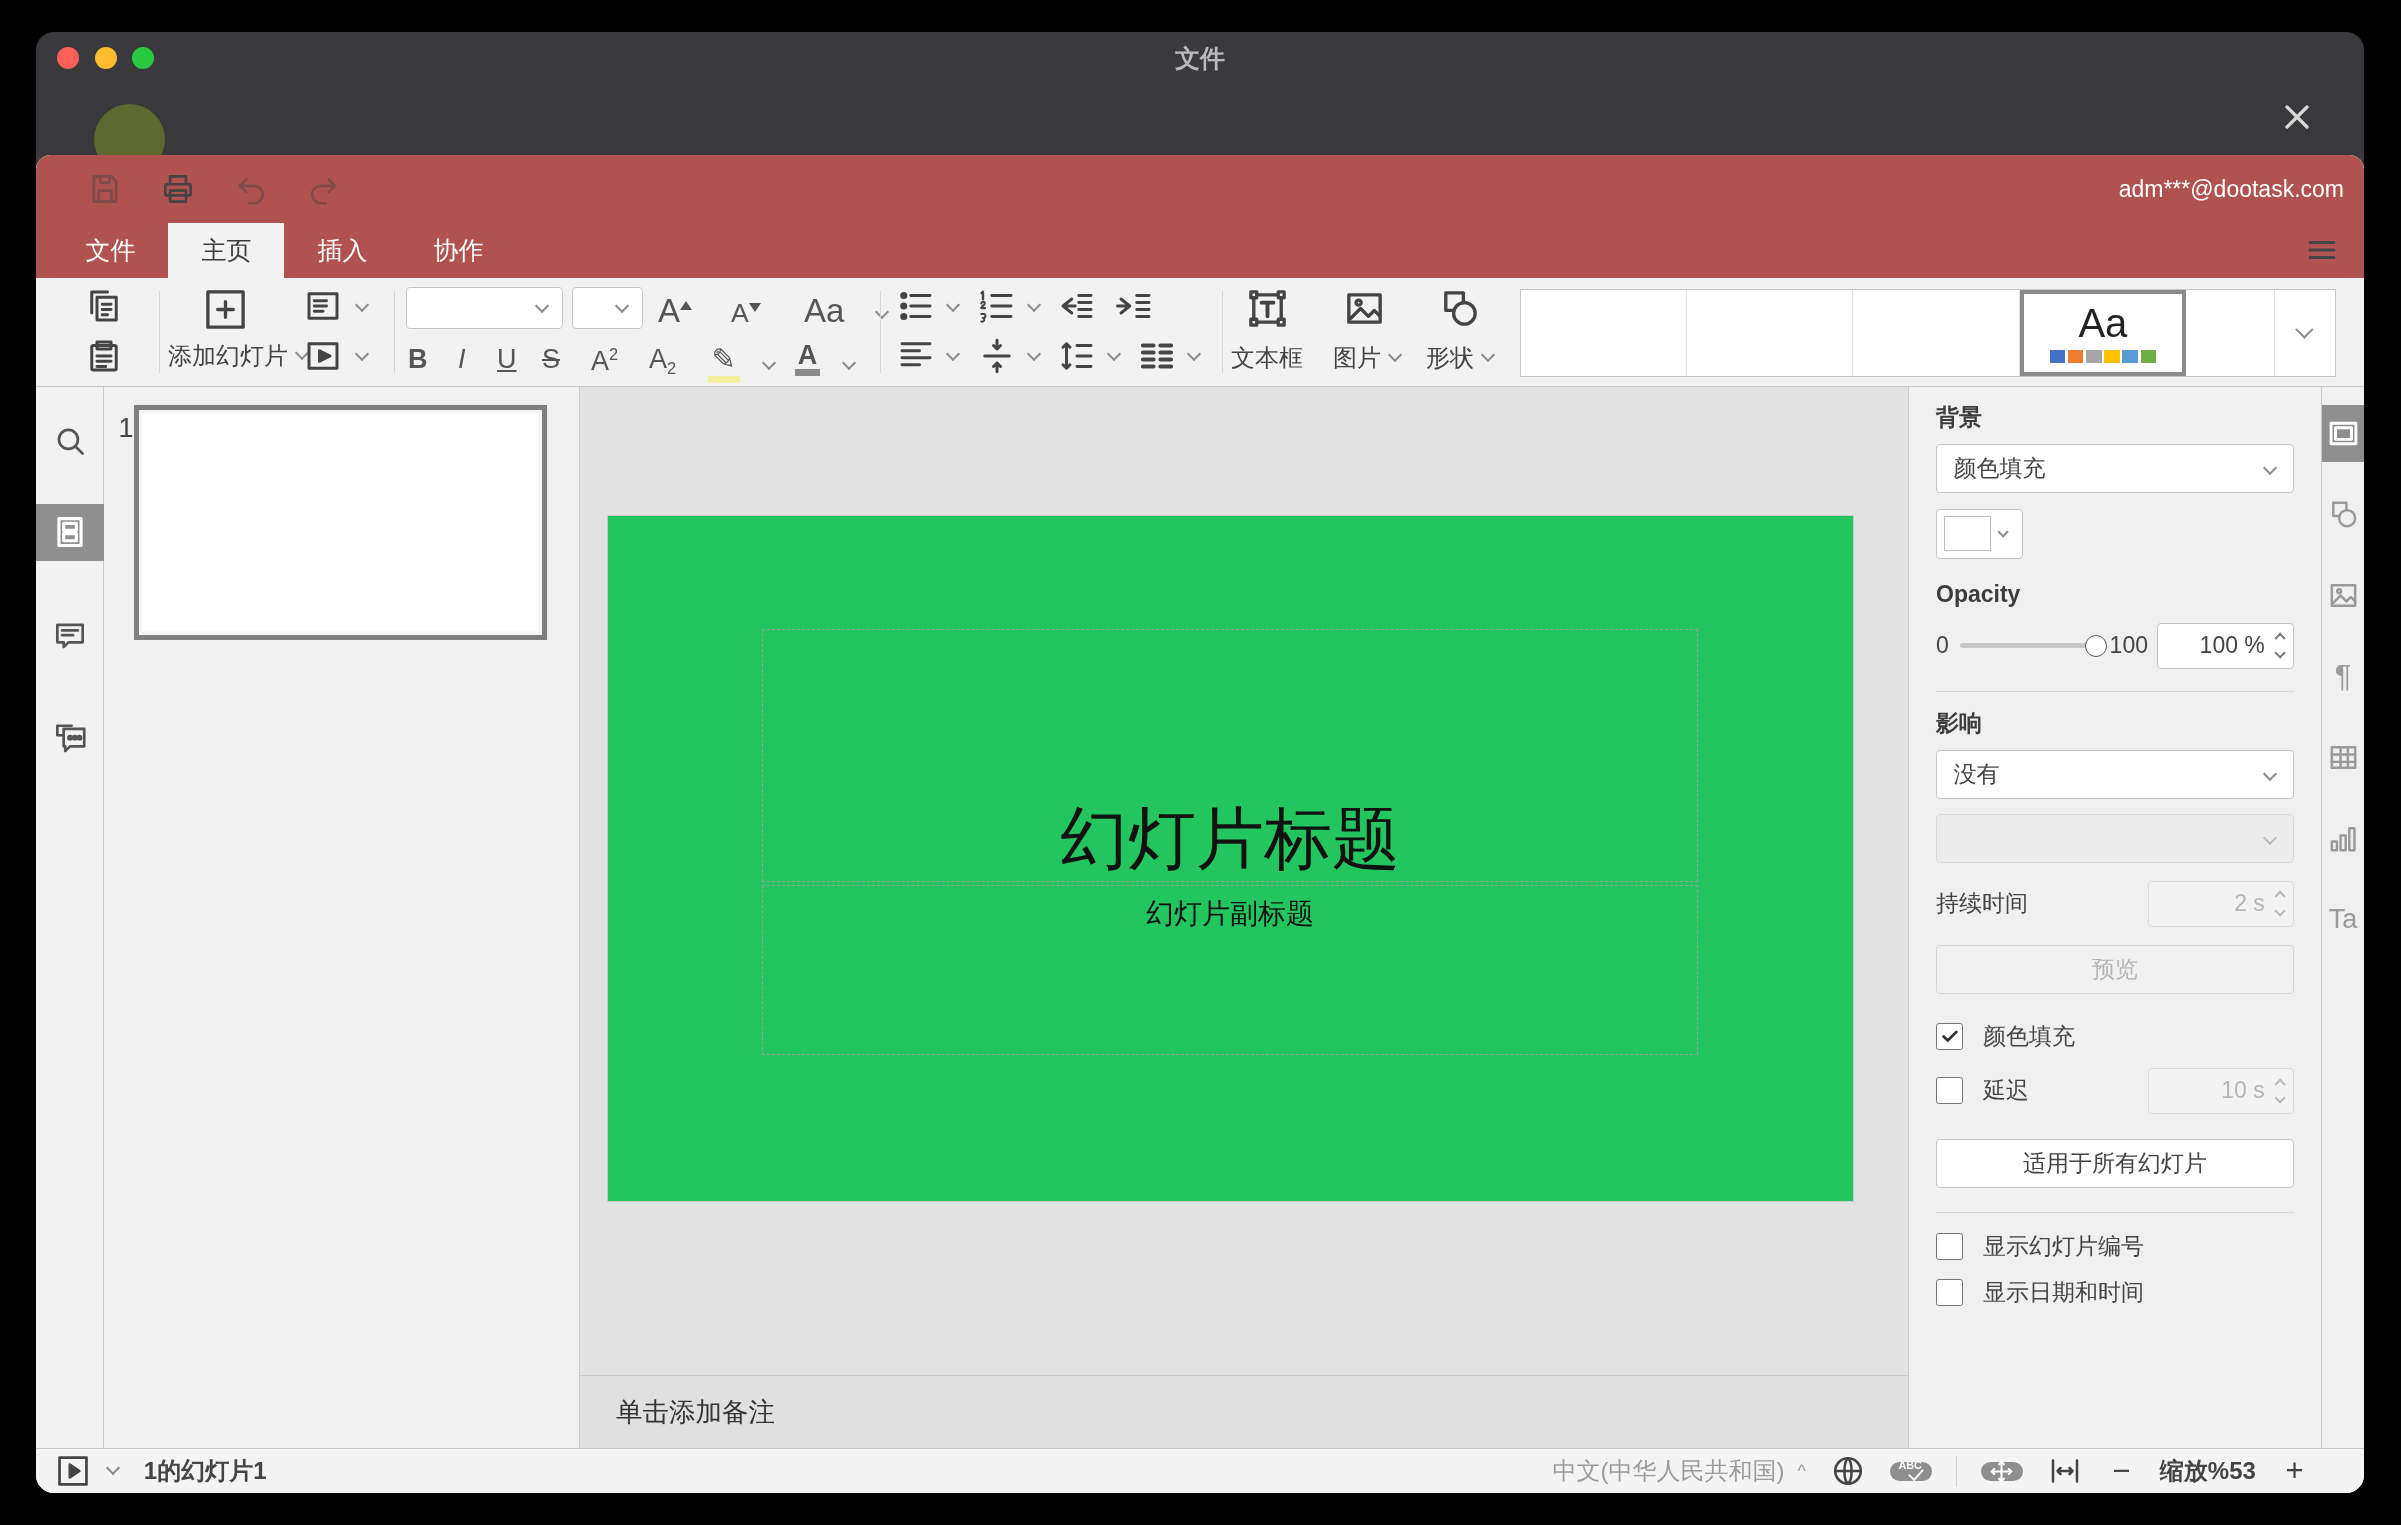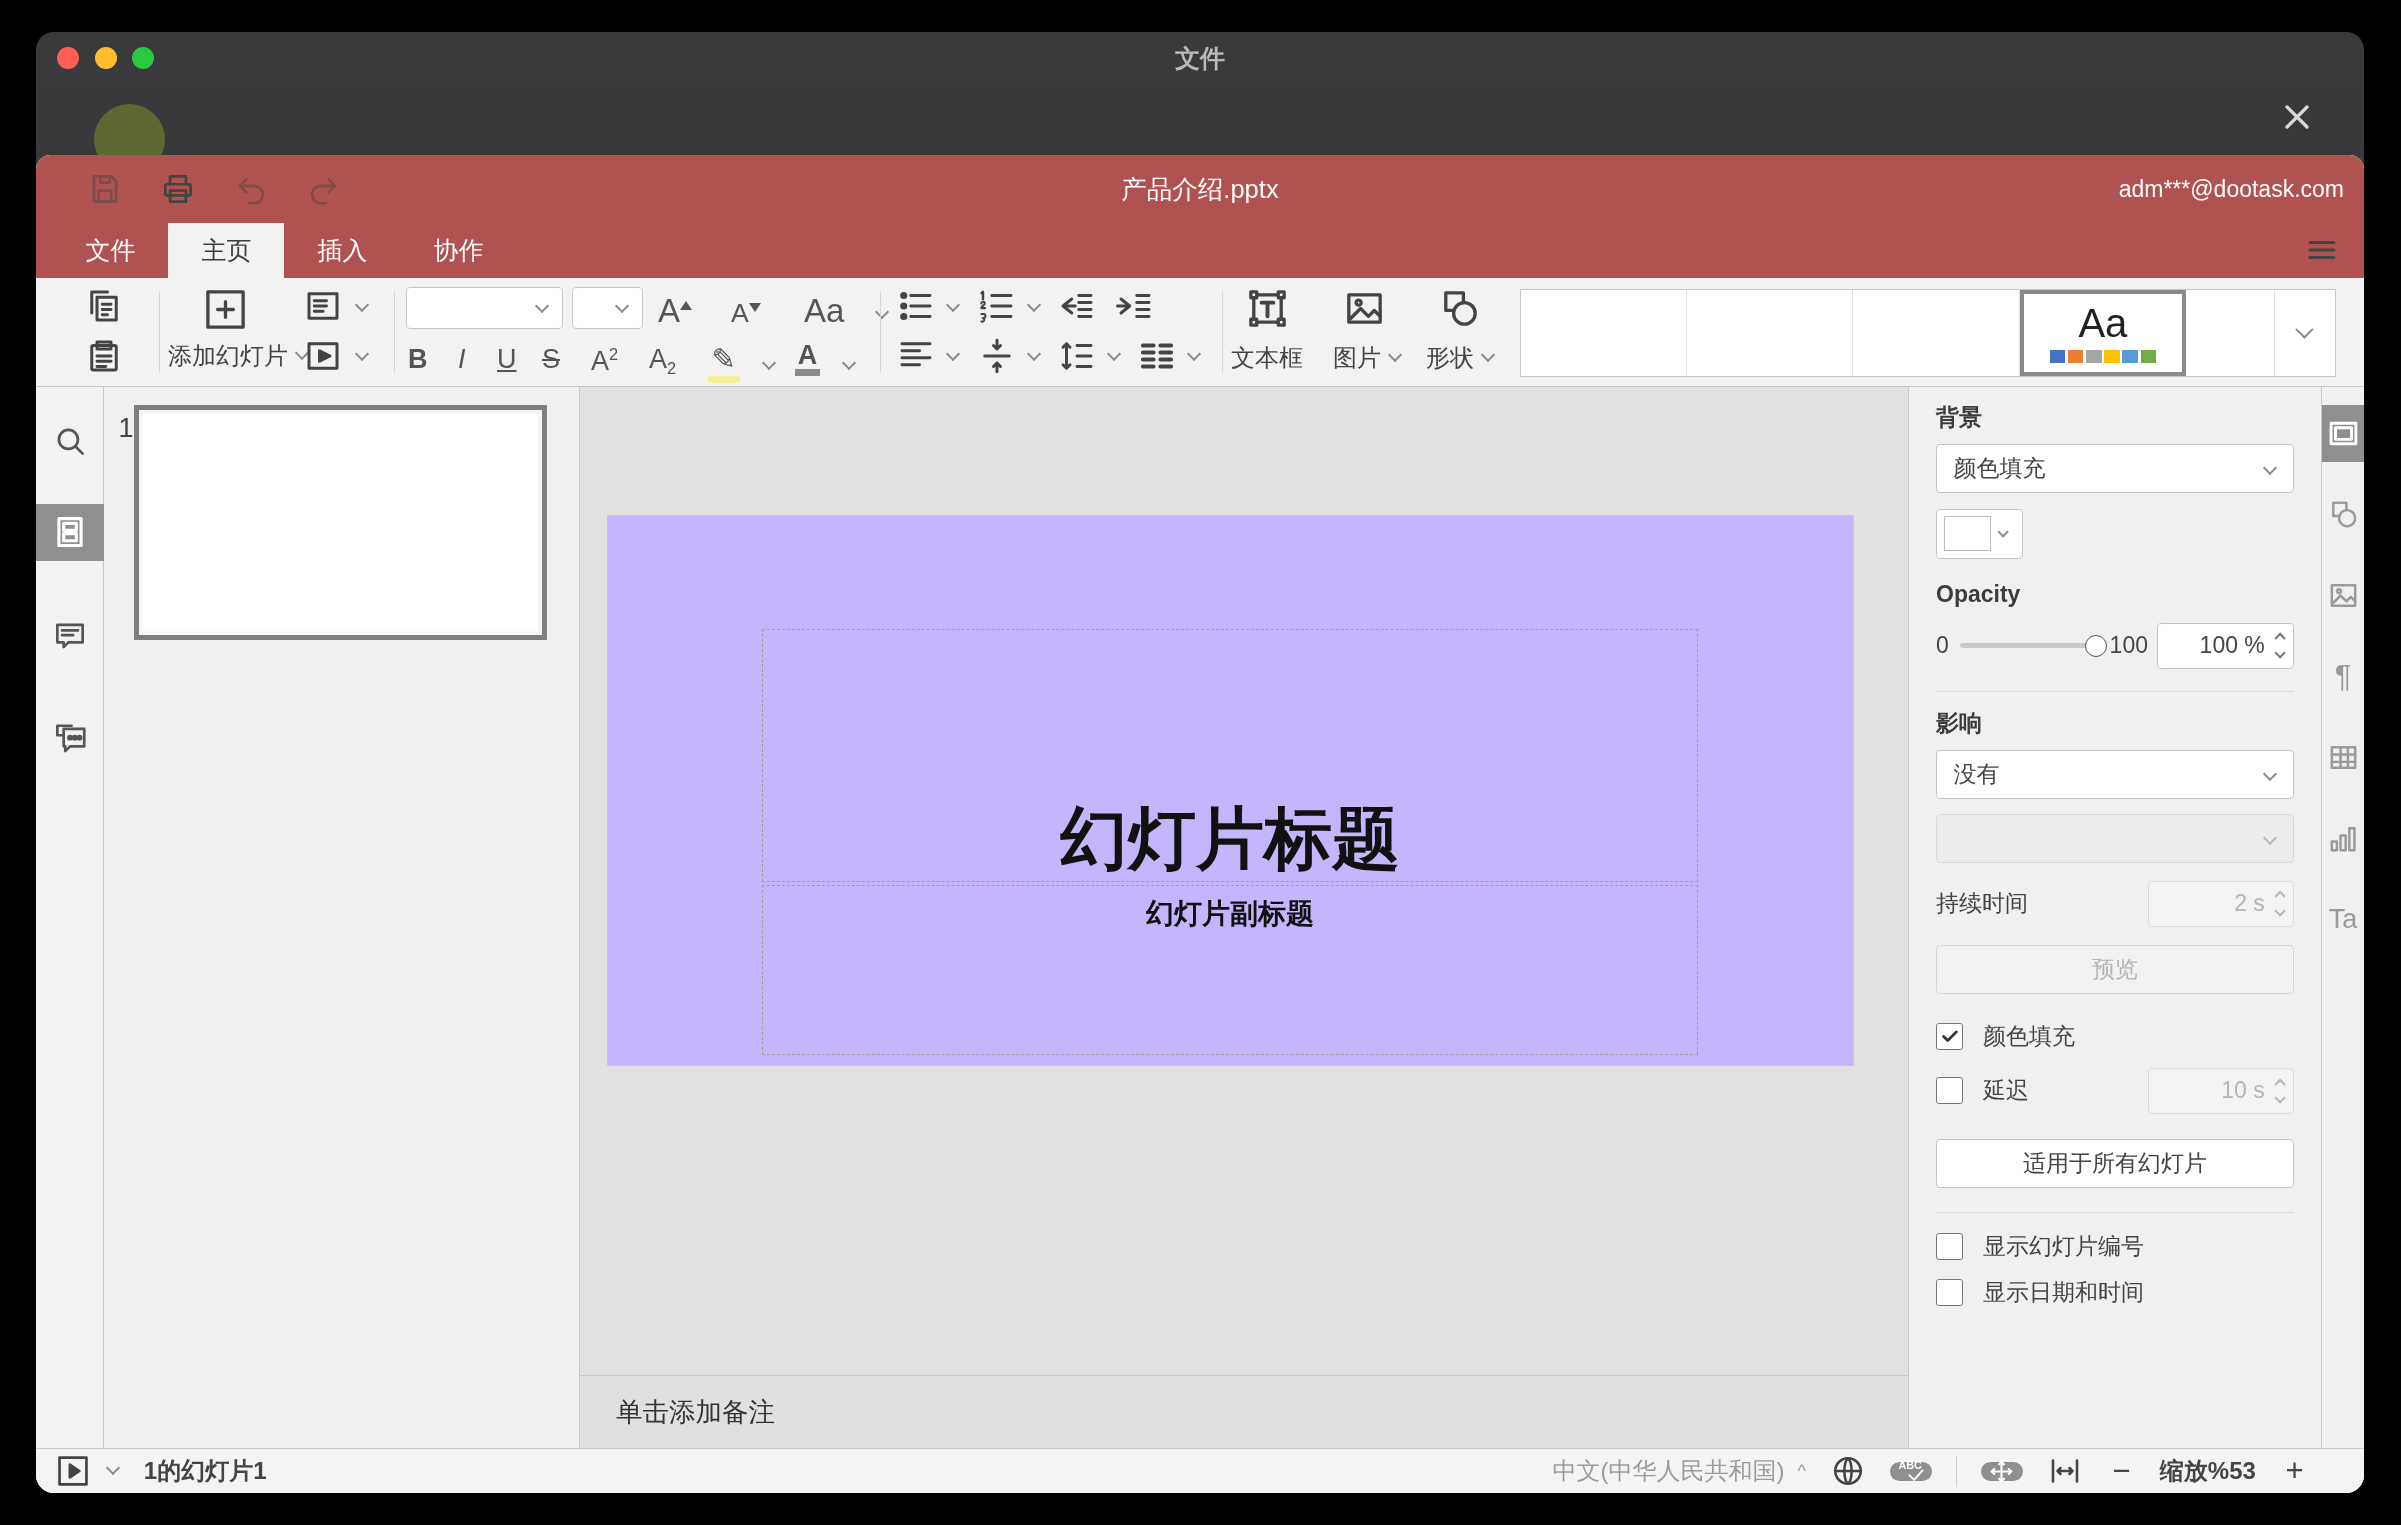--- a/index.html
+++ b/index.html
@@ -54,21 +54,21 @@
   .main { flex:1; display:flex; min-height:0; }
   .leftstrip { width:68px; background:#f2f2f2; border-right:0.9px solid #c9c9c9; display:flex; flex-direction:column; align-items:center; padding-top:25.5px; gap:47px; flex:none; }
   .stripbtn { width:68px; height:57px; display:flex; align-items:center; justify-content:center; color:#555; cursor:pointer; }
   .stripbtn .ic { width:38px; height:38px; }
   .stripbtn.active { background:#8f8f8f; color:#fff; }
   .thumbs { width:476px; background:#f0f0f0; border-right:0.9px solid #c9c9c9; position:relative; flex:none; }
   .thumb-num { position:absolute; left:14.6px; top:25.5px; font-size:27px; color:#444; }
   .thumb { position:absolute; left:30px; top:18px; width:413px; height:235px; background:#fff; border:5.5px solid #7f7f7f; box-shadow:inset 0 0 0 3.6px #f5f5f5; cursor:pointer; }
   .canvas-col { flex:1; display:flex; flex-direction:column; background:#e2e2e2; min-width:0; }
   .canvas { flex:1; position:relative; }
-  .slide { position:absolute; left:28px; top:129px; width:1245px; height:549px; background:#c4b5fd; box-shadow:0 0 0 0.9px #c6c6c6;font-weight:bold; }
+  .slide { position:absolute; left:28px; top:129px; width:1245px; height:685px; background:#22c55e; box-shadow:0 0 0 0.9px #c6c6c6; }
   .ph { position:absolute; left:154px; width:936px; border:1.8px dashed #9f9f9f; display:flex; justify-content:center; }
   .ph-title { top:113px; height:253px; align-items:flex-end; }
   .ph-title span { font-size:68px; color:#111; line-height:1.25; }
   .ph-sub { top:369px; height:170px; align-items:flex-start; }
   .ph-sub span { font-size:28px; color:#111; margin-top:9px; }
   .notes { height:73px; border-top:0.9px solid #c9c9c9; background:#e0e0e0; display:flex; align-items:center; padding-left:36px; flex:none; }
   .notes span { font-size:26.5px; color:#333; }
 
   
   .rightpanel { width:413px; background:#f0f0f0; border-left:0.9px solid #c9c9c9; padding:0 27px; flex:none; font-size:23px; color:#444; }
@@ -158,21 +158,20 @@
                 <path d="M9 6l-4 4 4 4"></path>
               </svg>
             </span>
           <span class="ic dim">
               <svg viewBox="0 0 24 24">
                 <path d="M19 10h-9a5.5 5.5 0 1 0 0 11h3"></path>
                 <path d="M15 6l4 4-4 4"></path>
               </svg>
             </span>
         </div>
-        <div class="filename">产品介绍.pptx</div>
         <div class="account">adm***@dootask.com</div>
       </div>
       <div class="red-row2">
         <div class="tab">文件</div>
         <div class="tab active">主页</div>
         <div class="tab">插入</div>
         <div class="tab">协作</div>
         <span class="ic hamburger">
             <svg viewBox="0 0 24 24" style="stroke-width:2">
               <path d="M4 7h16M4 12h16M4 17h16"></path>

